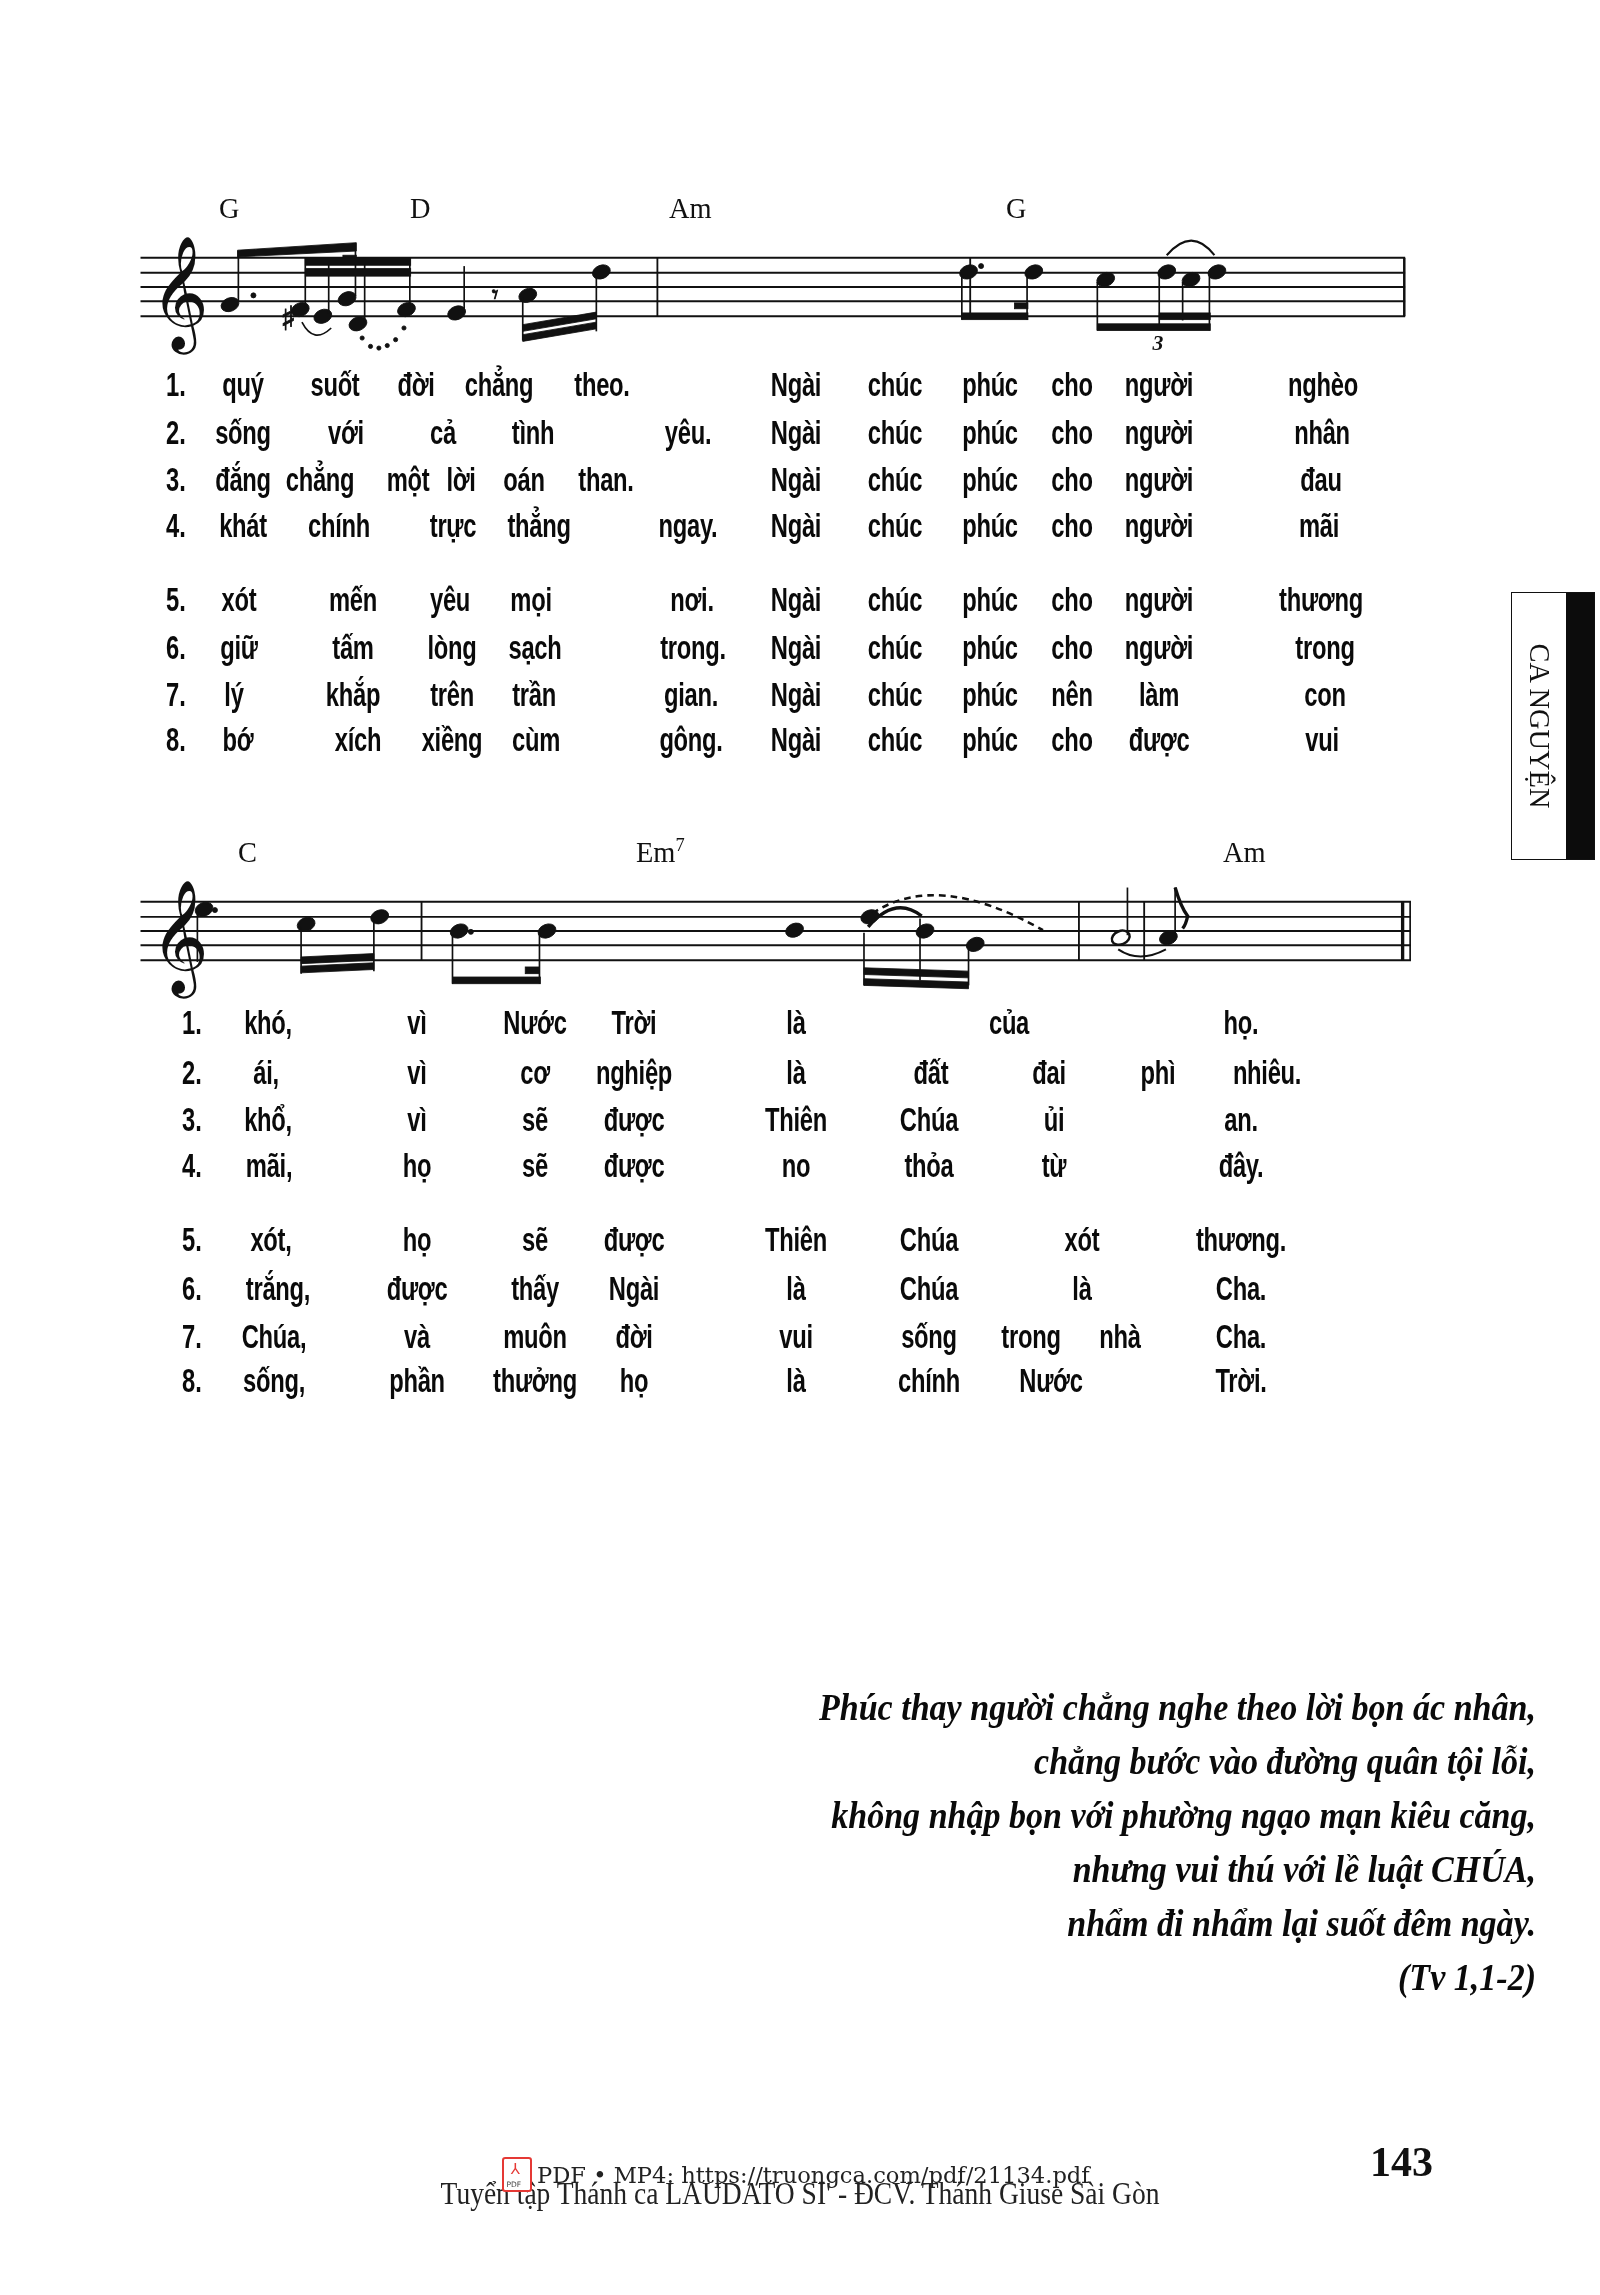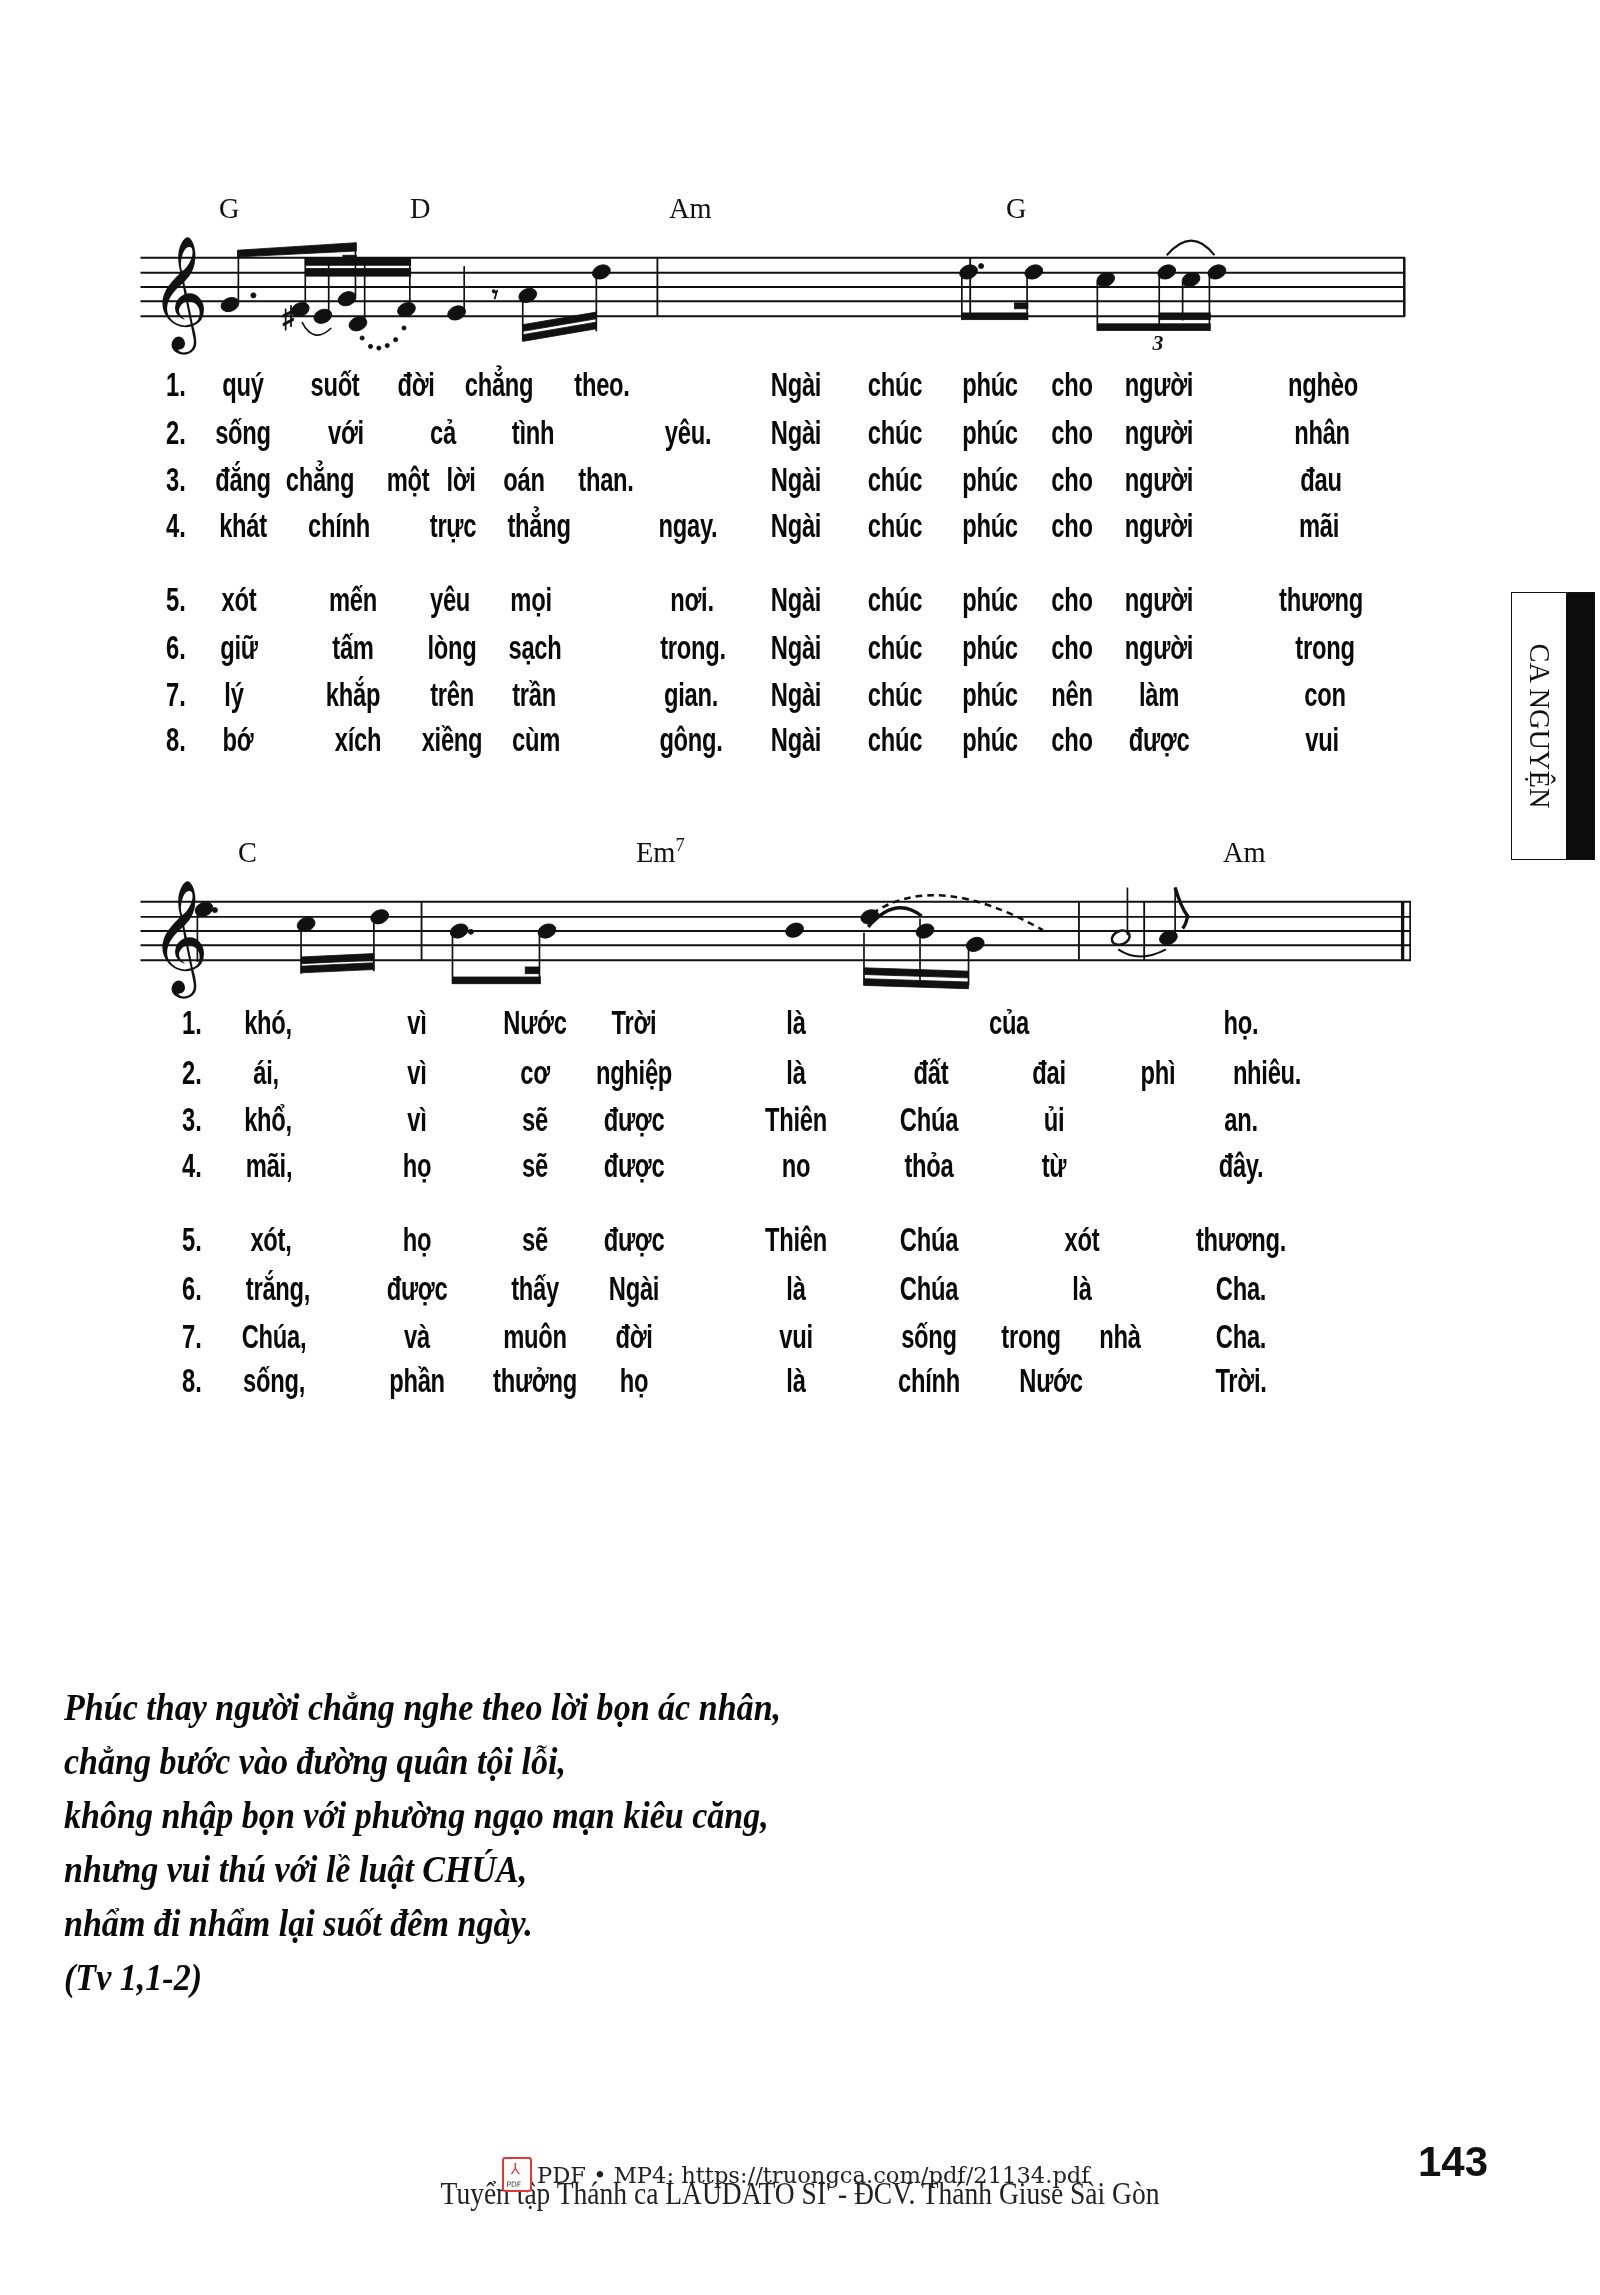--- a/index.html
+++ b/index.html
@@ -29,28 +29,28 @@
   }
   .side-tab .white { width: 54px; position: relative; background: #fff; }
   .side-tab .black { flex: 1; background: #0c0c0c; }
   .side-tab .label {
     position: absolute; left: 50%; top: 50%;
     transform: translate(-50%, -50%) rotate(90deg);
     font-family: "Liberation Serif", serif; font-size: 28.4px; white-space: nowrap; color: #111;
   }
   .quote {
     position: absolute; left: 0; width: 1600px; top: 1681px;
-    text-align: left;
+    text-align: right;
     font-family: "Liberation Serif", serif; font-style: italic; font-weight: bold;
     font-size: 37px; line-height: 54px; color: #0a0a0a;
   }
   .quote .line { display: block; transform: scaleX(0.92); }
   .page-num {
     position: absolute; left: 1370px; top: 2138px;
-    font-family: Liberation Sans, sans-serif; font-weight: bold; font-size: 42px; color: #111; margin-left: 48px;
+    font-family: Liberation Serif, serif; font-weight: bold; font-size: 42px; color: #111;
   }
   .footer-title {
     position: absolute; left: 0; width: 1600px; top: 2175px; text-align: center;
     font-family: "Liberation Serif", serif; font-size: 32px; color: #222;
     transform: scaleX(0.86);
   }
   .watermark {
     position: absolute; left: 502px; top: 2157px; display: flex; align-items: center; gap: 5px;
     font-family: "DejaVu Serif", serif; font-size: 22.6px; color: #222;
   }

